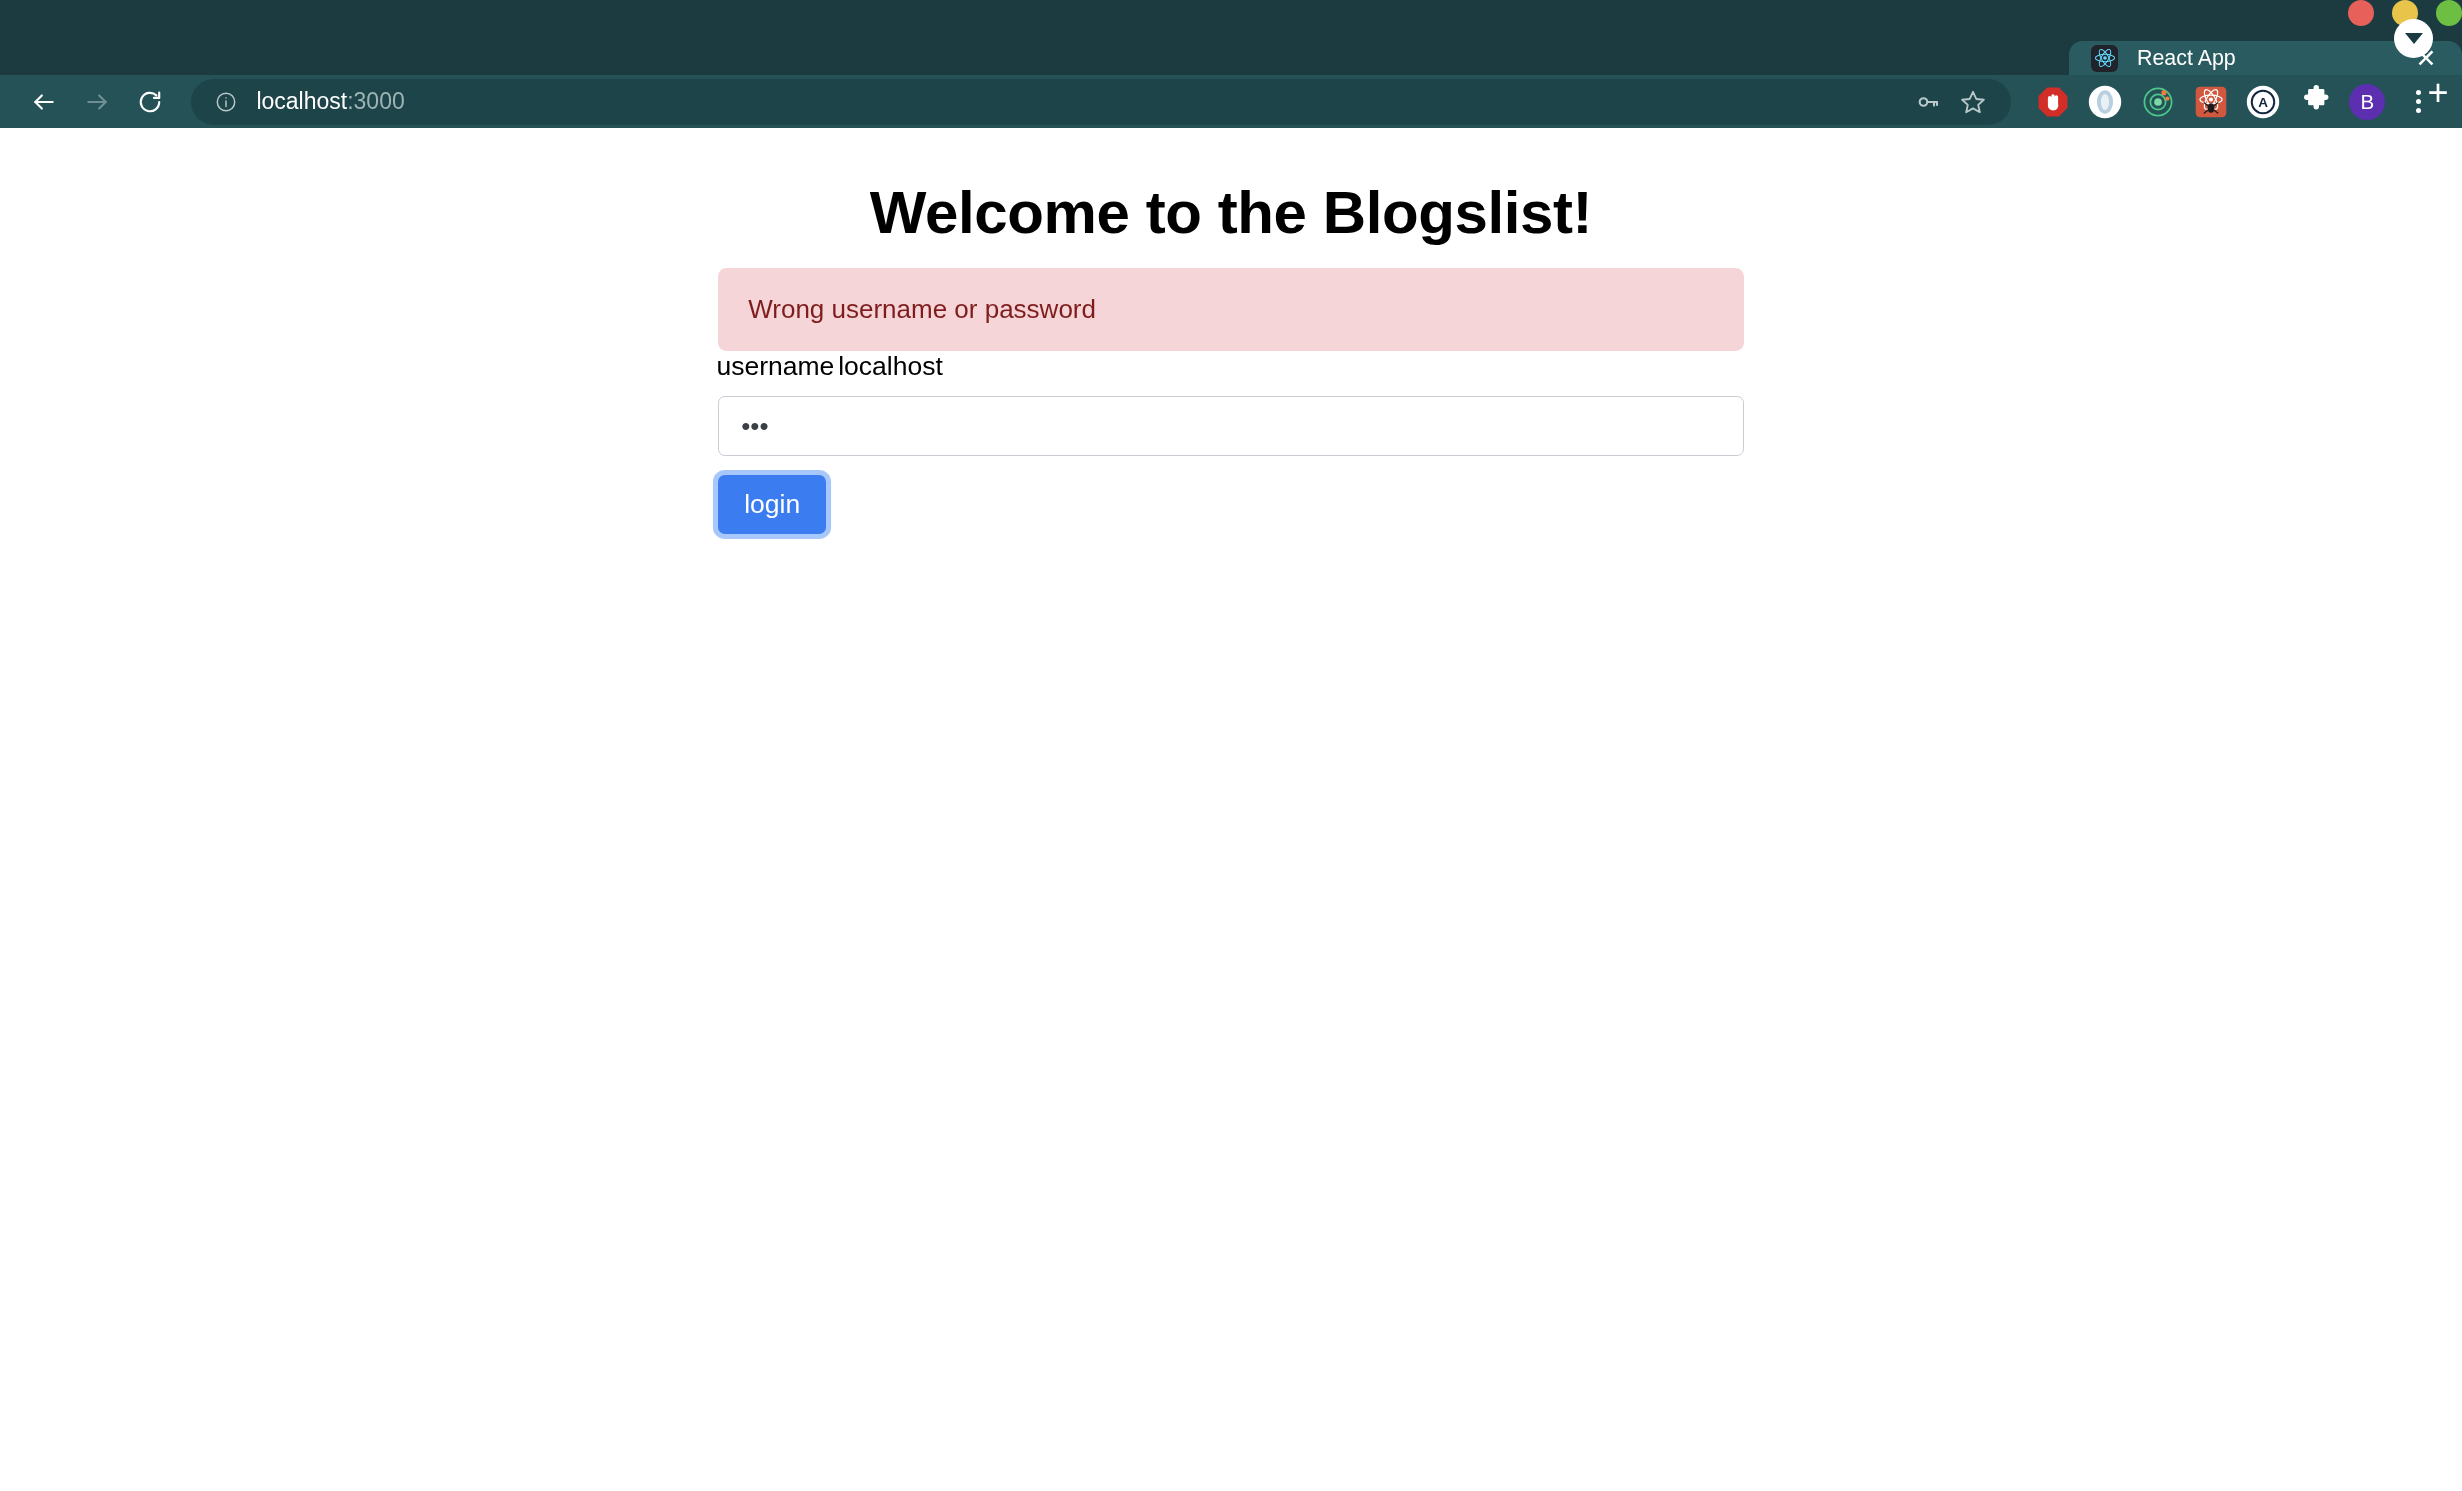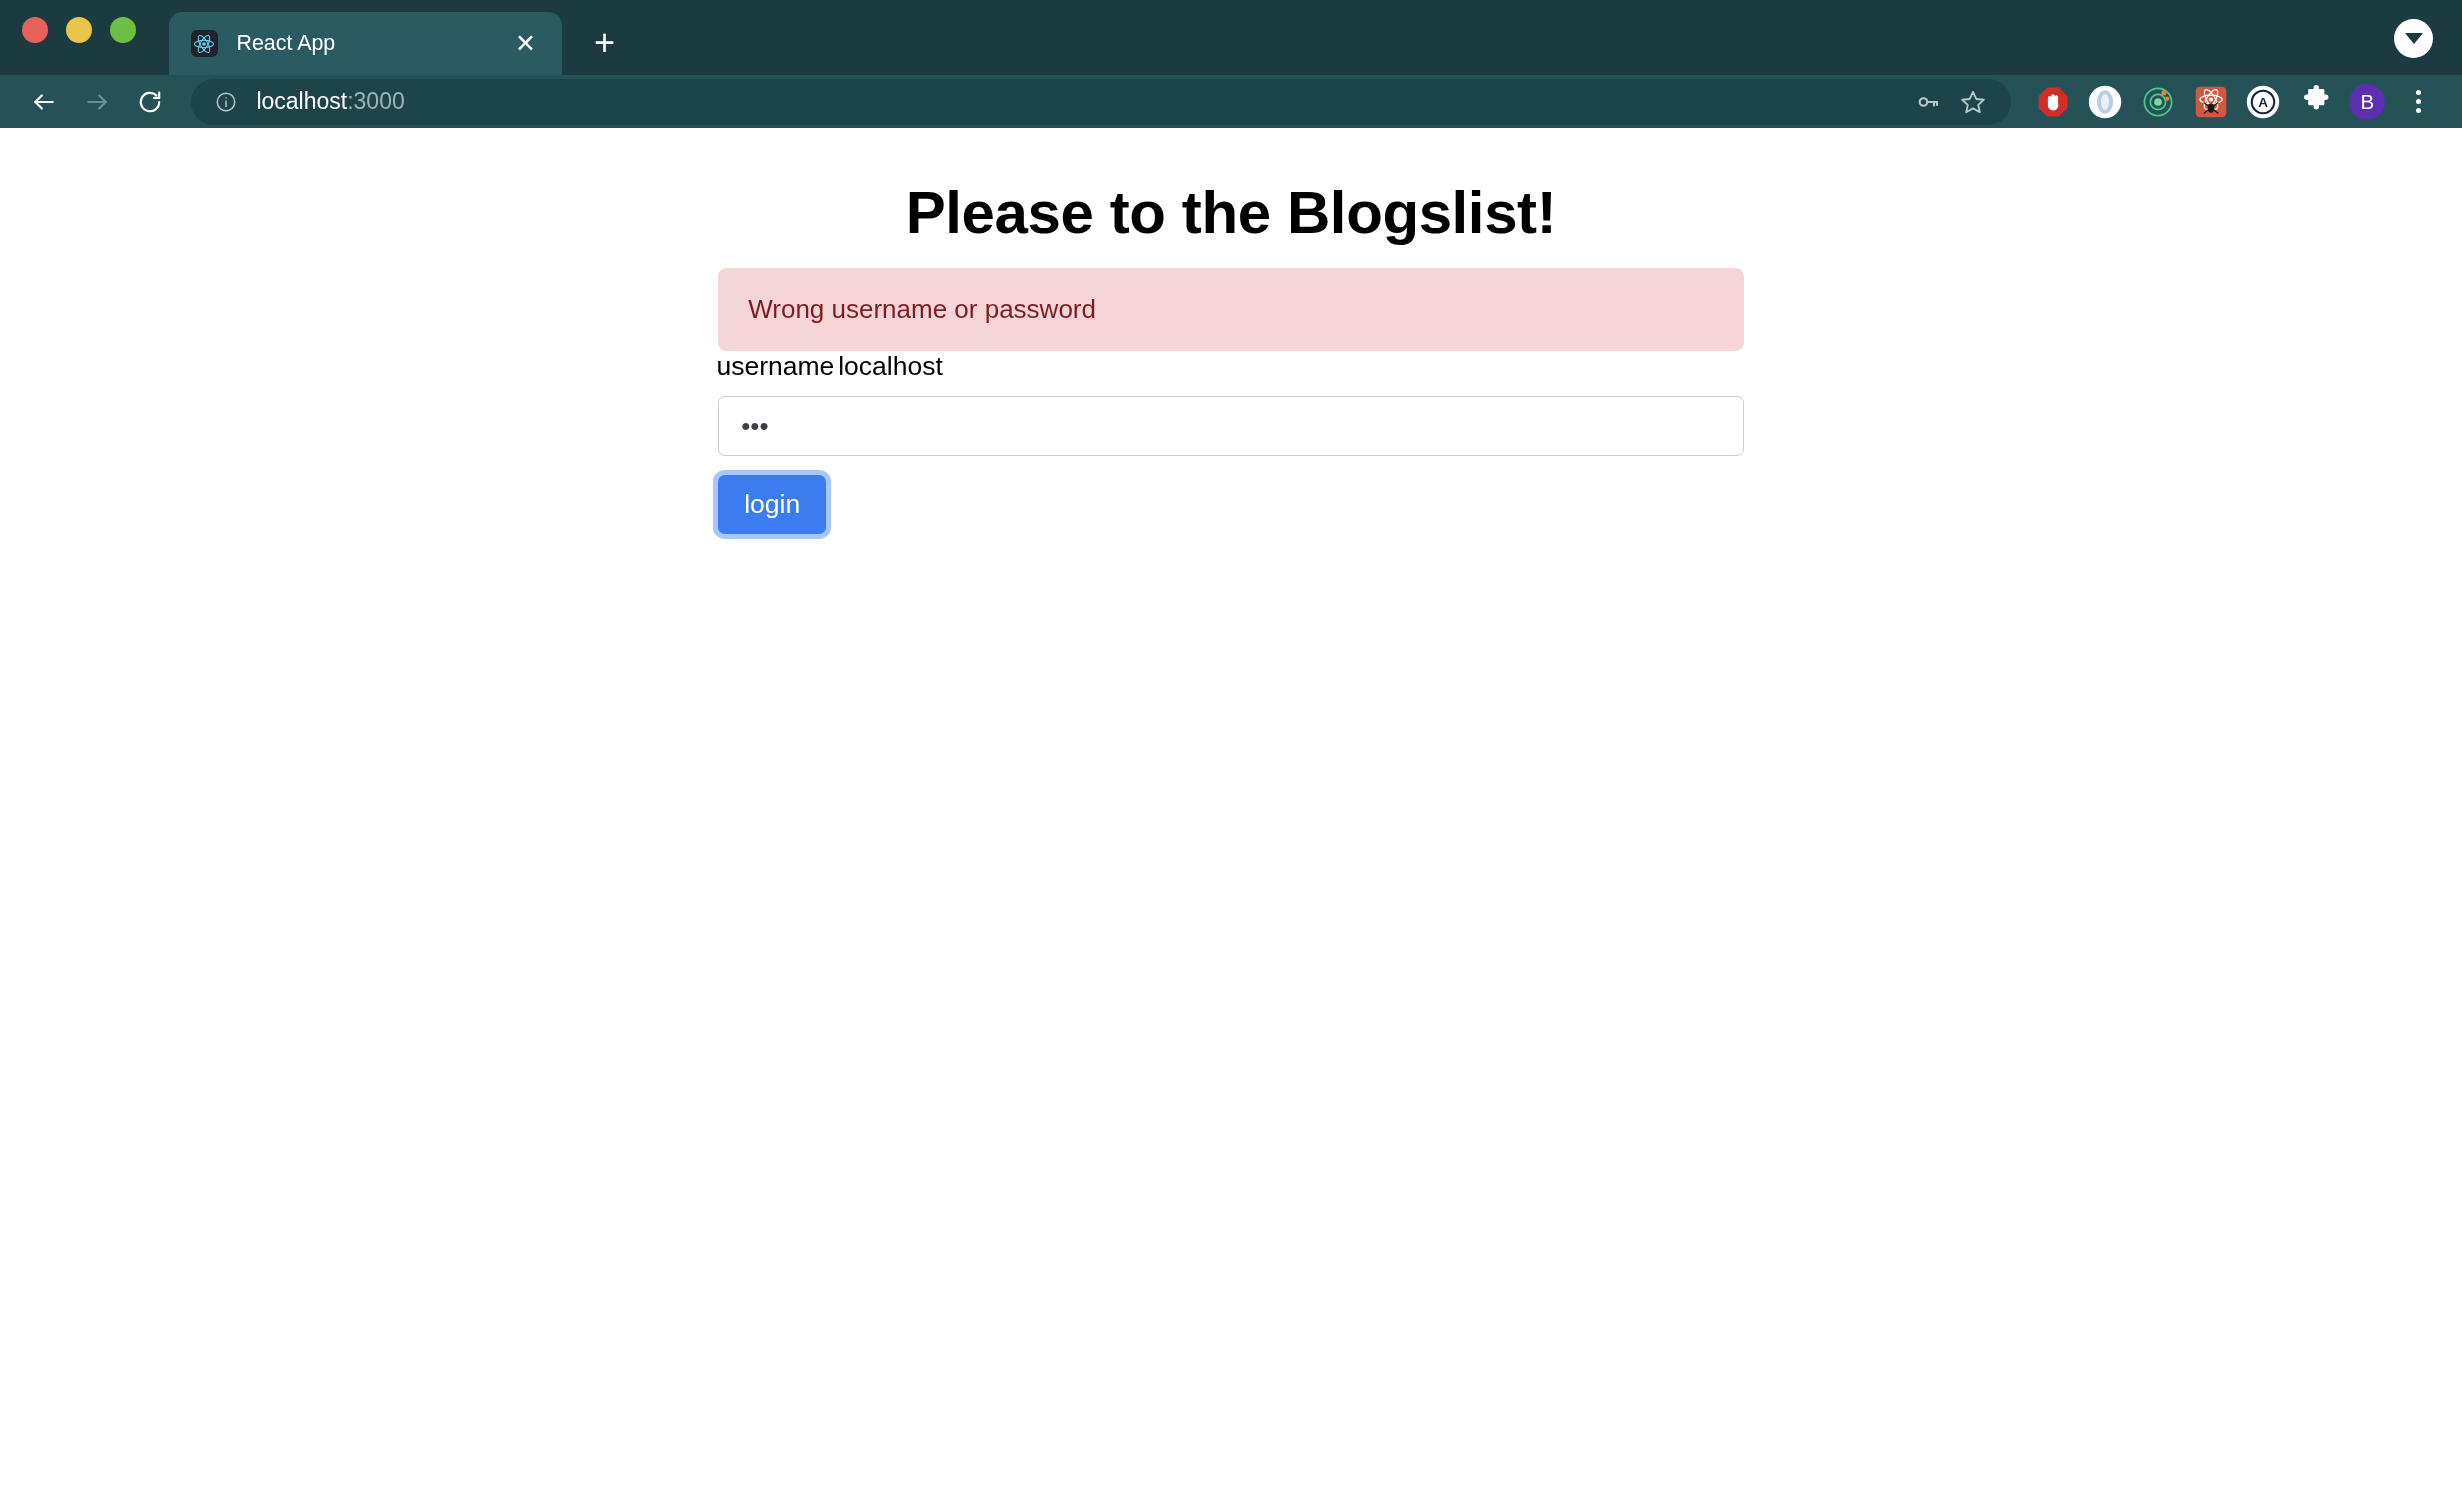--- a/index.html
+++ b/index.html
@@ -17,20 +17,21 @@
     position: relative;
   }
 
   
   .tab-strip {
     height: 75px;
     display: flex;
     align-items: flex-end;
     padding-left: 22px;
     position: relative;
+    flex-direction: column;
   }
   .traffic-lights {
     display: flex;
     align-items: center;
     gap: 18px;
     height: 75px;
     padding-bottom: 15.4px;
   }
   .tl { width: 26px; height: 26px; border-radius: 50%; }
   .tl-red    { background: #E8605A; }
@@ -371,21 +372,21 @@
           <i></i>
           <i></i>
         </span>
     </div>
   </div>
 </div>
 
 <div class="page">
   <div class="page-inner">
 
-    <h1 class="page-title">Please to the Blogslist!</h1>
+    <h1 class="page-title">Welcome to the Blogslist!</h1>
 
     <div class="error-banner">Wrong username or password</div>
 
     <form>
       <label class="field-label">username</label>
 
       <label class="field-label">localhost</label>
       <input class="text-input" type="password" value="aaa" style="">
 
       <button class="login-button" type="submit">login</button>

